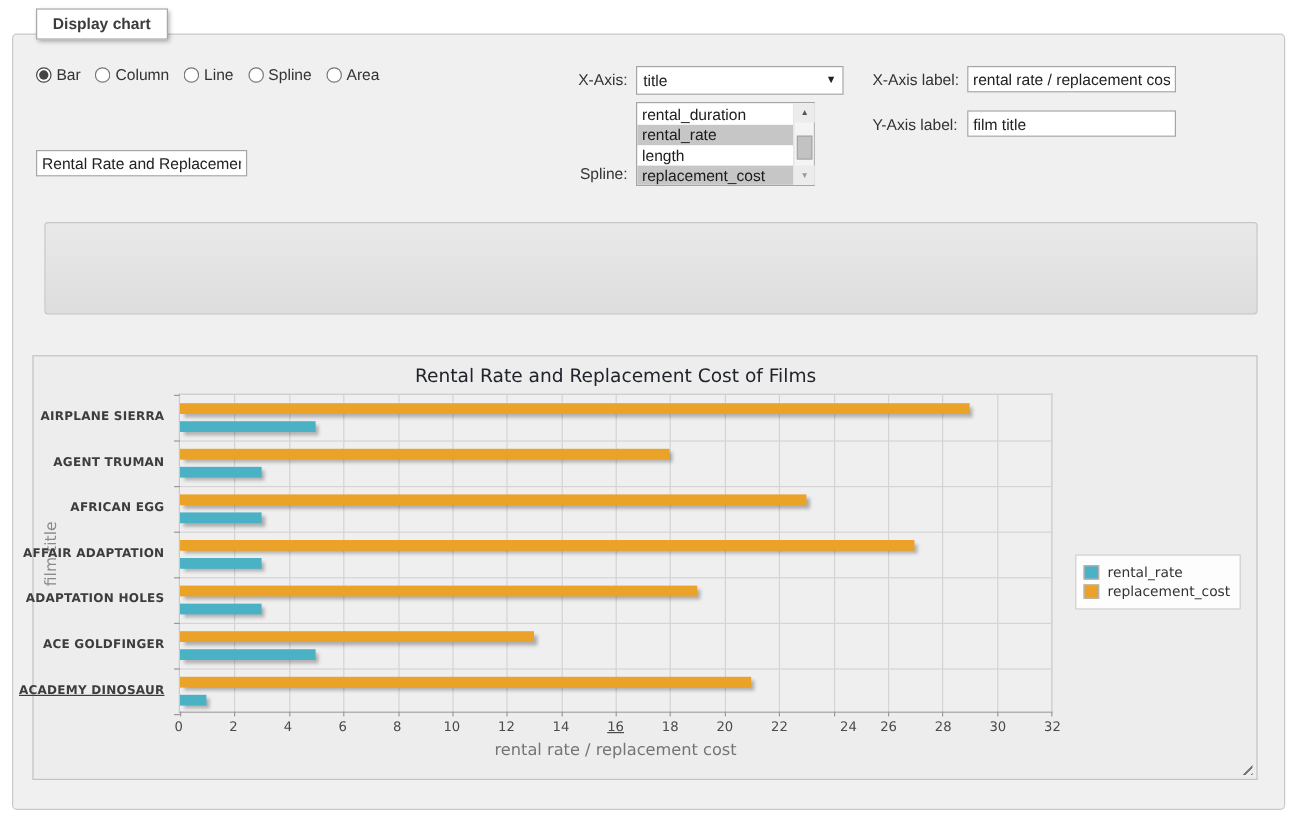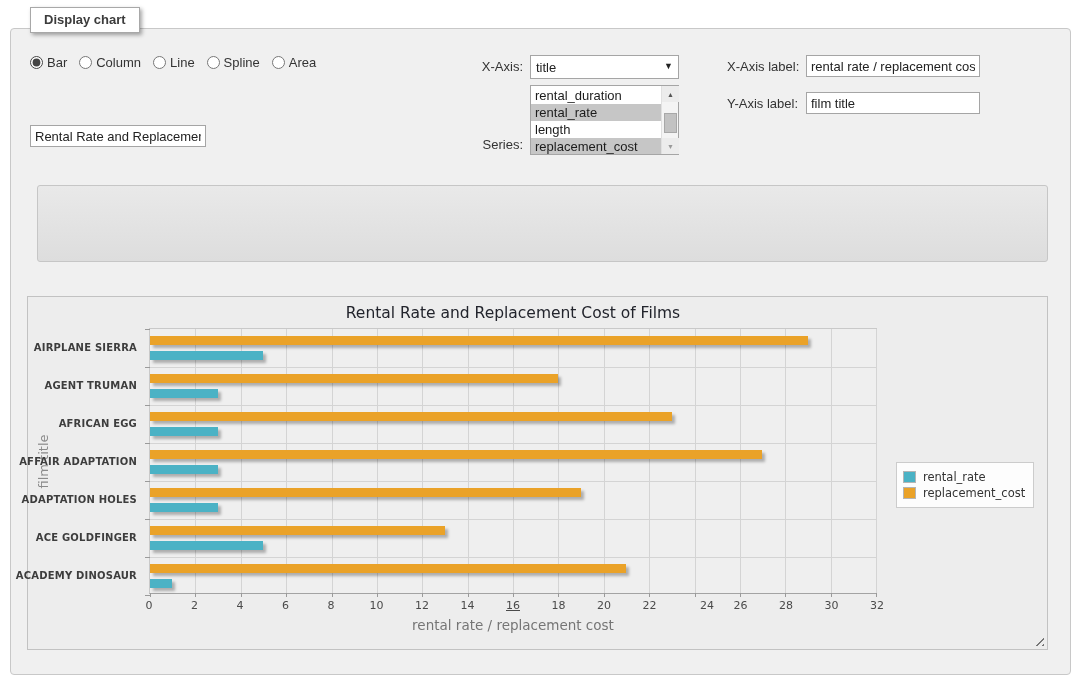--- a/index.html
+++ b/index.html
@@ -19,21 +19,21 @@
 
   .txt { background:#fff; border:1px solid #a5a5a5; height:22px; padding:1px 4px; font-size:13px; font-family:"Liberation Sans",sans-serif; color:#222; }
   .title-input { left:30px; top:125px; width:176px; }
 
   .lbl { color:#333; }
   .xaxis-lbl { left:440px; top:59px; width:83px; text-align:right; }
   .series-lbl { left:440px; top:137px; width:83px; text-align:right; }
   .xaxislabel-lbl { left:727px; top:59px; }
   .yaxislabel-lbl { left:727px; top:96px; }
 
-  .select-wrap { left:530px; top:55px; width:149px; height:24px; }
+  .select-wrap { left:530px; top:55px; width:173px; height:24px; }
   .select-wrap select { width:100%; height:100%; -webkit-appearance:none; appearance:none; background:#fff; border:1px solid #a5a5a5; font-size:13px; padding:1px 18px 1px 5px; color:#222; font-family:"Liberation Sans",sans-serif; }
   .select-arrow { position:absolute; right:6px; top:7px; font-size:9px; color:#222; pointer-events:none; line-height:1; }
 
   .listbox { left:530px; top:85px; width:149px; height:70px; background:#fff; border:1px solid #a5a5a5; display:flex; }
   .lb-opts { flex:1; overflow:hidden; padding-top:1px; }
   .lb-opt { height:17px; line-height:17px; padding-left:4px; font-size:13px; color:#1c1c1c; white-space:nowrap; }
   .lb-opt.sel { background:#c6c6c6; }
   .lb-scroll { width:17px; background:#f4f4f4; border-left:1px solid #e0e0e0; position:relative; }
   .lb-btn { position:absolute; left:0; width:17px; height:16px; background:#ececec; display:flex; align-items:center; justify-content:center; font-size:7px; color:#555; }
   .lb-btn.up { top:0; }
@@ -111,21 +111,21 @@
 <input class="abs txt title-input" value="Rental Rate and Replacement Cost of Films" style="">
 
 <div class="abs lbl xaxis-lbl">X-Axis:</div>
 <div class="abs select-wrap">
   <select>
     <option>title</option>
   </select>
   <span class="select-arrow">▼</span>
 </div>
 
-<div class="abs lbl series-lbl">Series:</div>
+<div class="abs lbl series-lbl">Spline:</div>
 <div class="abs listbox">
   <div class="lb-opts">
       <div class="lb-opt">rental_duration</div>
       <div class="lb-opt sel">rental_rate</div>
       <div class="lb-opt">length</div>
       <div class="lb-opt sel">replacement_cost</div>
     </div>
   <div class="lb-scroll">
     <div class="lb-btn up">▲</div>
     <div class="lb-thumb"></div>
@@ -152,21 +152,21 @@
   <div class="ylab-wrap">
       <span>film title</span>
     </div>
   <div class="ycats">
       <div class="ycat" style="height: 38px;">AIRPLANE SIERRA</div>
       <div class="ycat" style="height: 38px;">AGENT TRUMAN</div>
       <div class="ycat" style="height: 38px;">AFRICAN EGG</div>
       <div class="ycat" style="height: 38px;">AFFAIR ADAPTATION</div>
       <div class="ycat" style="height: 38px;">ADAPTATION HOLES</div>
       <div class="ycat" style="height: 38px;">ACE GOLDFINGER</div>
-      <div class="ycat" style="height: 38px;">ACADEMY DINOSAUR</div>
+      <div class="ycat" style="height: 38px; text-decoration: underline;">ACADEMY DINOSAUR</div>
     </div>
   <div class="plot">
       <div class="tickmark" style="left: 0%;"></div>
       <div class="vgrid" style="left: 6.25%;"></div>
       <div class="tickmark" style="left: 6.25%;"></div>
       <div class="vgrid" style="left: 12.5%;"></div>
       <div class="tickmark" style="left: 12.5%;"></div>
       <div class="vgrid" style="left: 18.75%;"></div>
       <div class="tickmark" style="left: 18.75%;"></div>
       <div class="vgrid" style="left: 25%;"></div>

